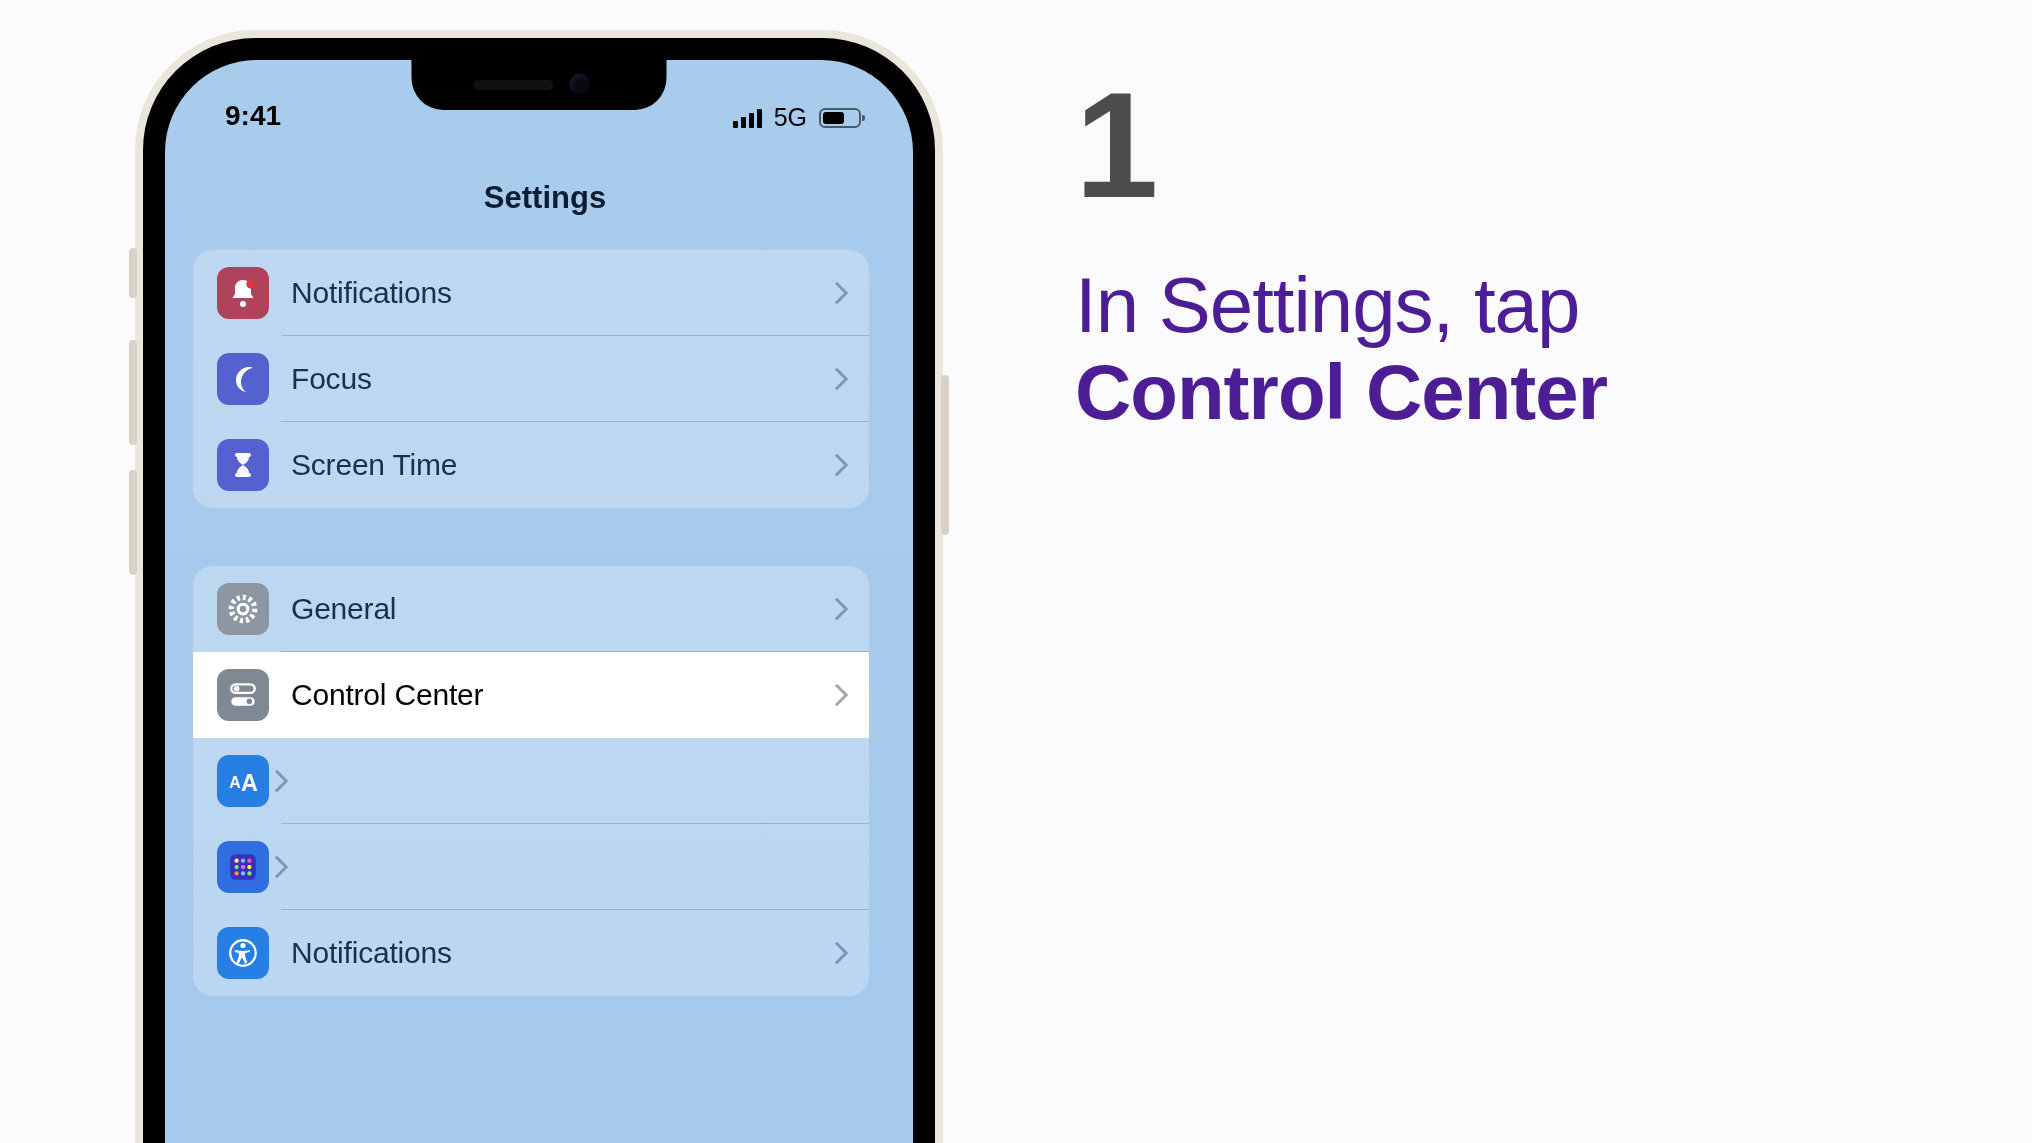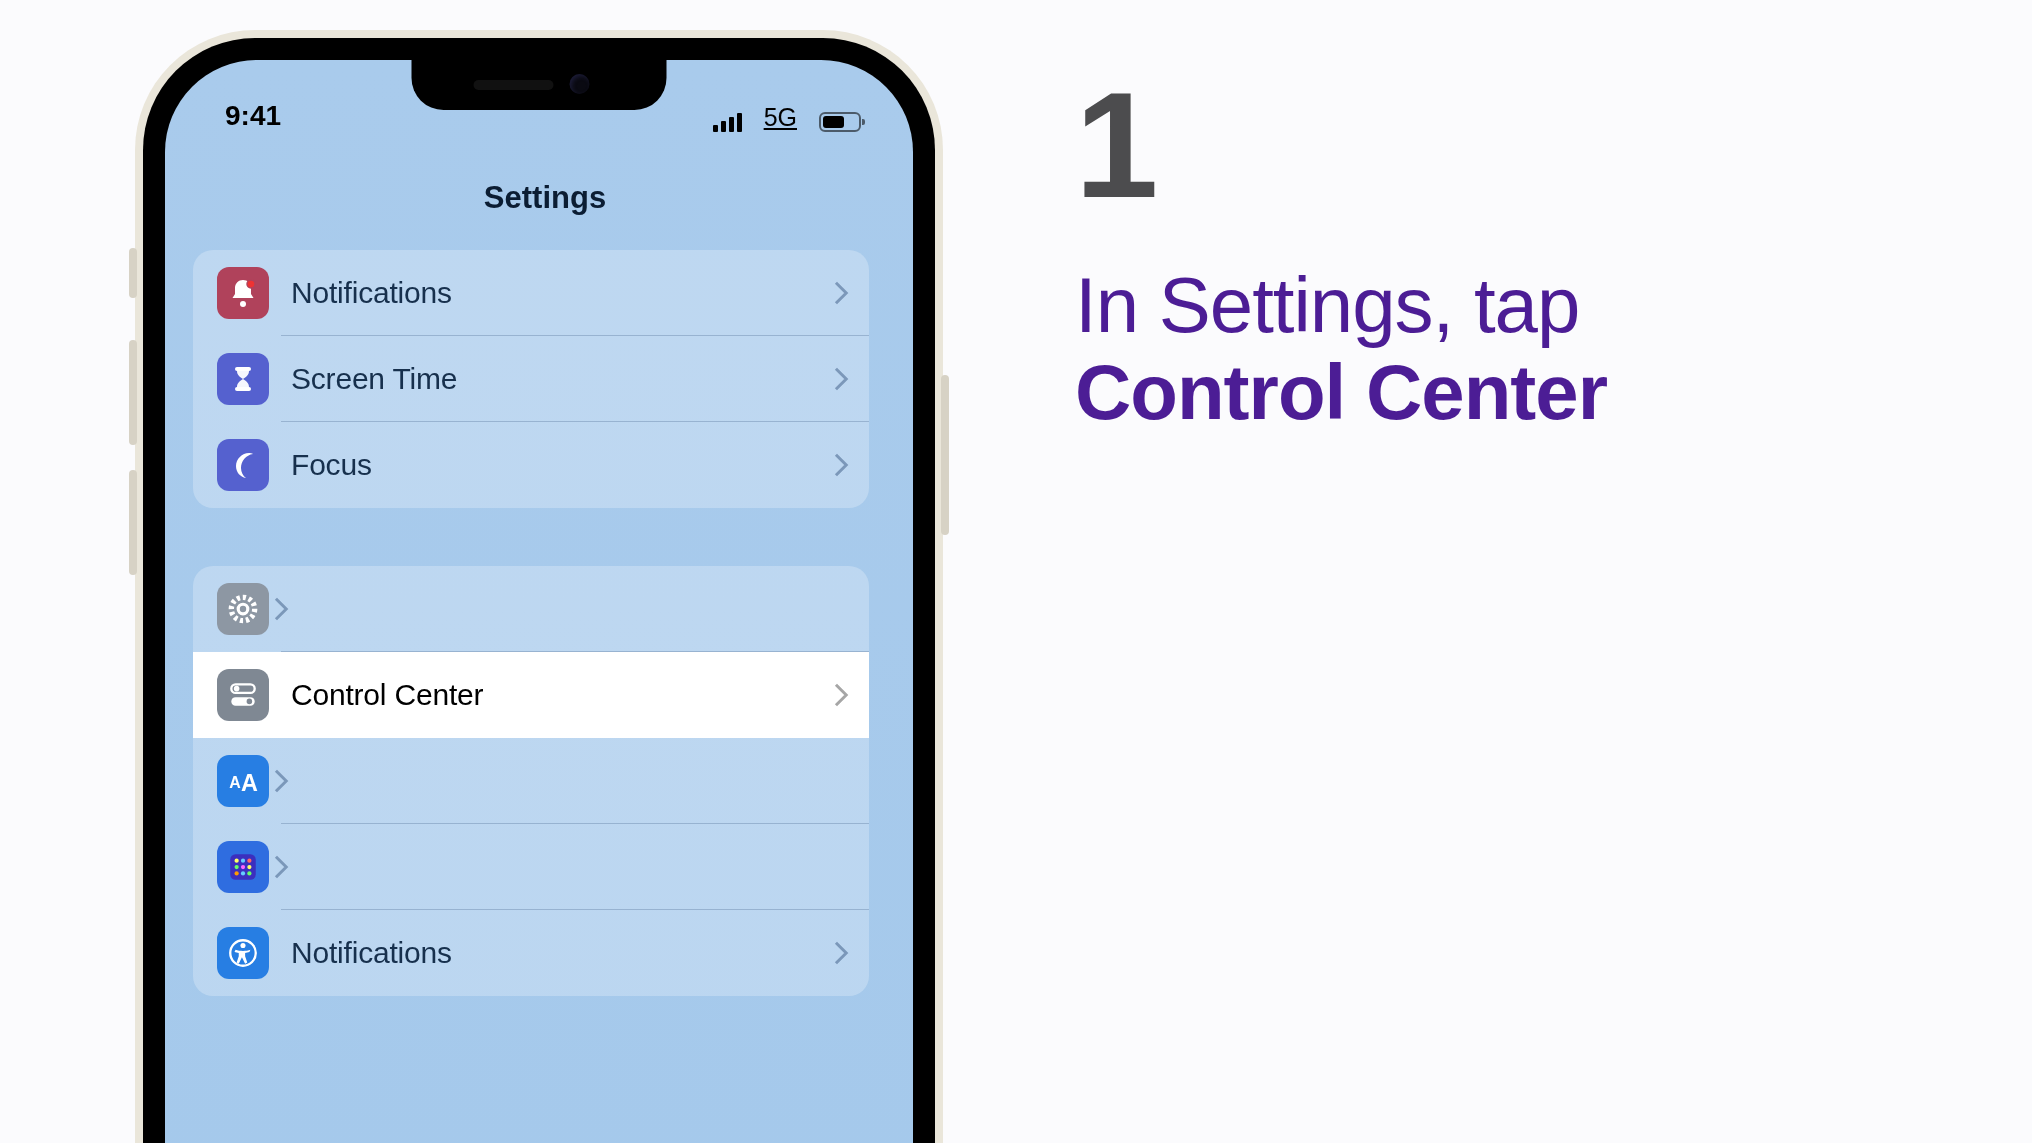--- a/index.html
+++ b/index.html
@@ -95,24 +95,23 @@
     display: flex;
     align-items: flex-end;
     justify-content: space-between;
     padding: 0 52px 8px 60px;
     font-size: 28px;
     font-weight: 600;
     color: #000;
   }
   .status-right {
     display: flex;
-    align-items: flex-end;
-    gap: 22px;
+    align-items: center;
+    gap: 12px;
     font-weight: 500;
-    text-decoration: underline;
   }
   .signal-bars {
     display: flex;
     align-items: flex-end;
     gap: 3px;
     height: 20px;
   }
   .signal-bars span {
     width: 5px;
     background: #000;
@@ -315,49 +314,50 @@
               <svg width="32" height="32" viewBox="0 0 32 32">
                   <path fill="#fff" d="M16 3c-4.5 0-8 3.5-8 8v6l-2.5 4h21L24 17v-6c0-4.5-3.5-8-8-8z"></path>
                   <circle fill="#fff" cx="16" cy="27" r="3"></circle>
                   <circle fill="#e33" cx="24" cy="7" r="4" stroke="#b0425b" stroke-width="1.5"></circle>
                 </svg>
             </span>
             <span class="label">Notifications</span>
             <span class="chevron"></span>
           </div>
           <div class="row">
+            <span class="app-icon bg-indigo">
+              <svg width="32" height="32" viewBox="0 0 32 32">
+                  <path fill="#fff" d="M22 4c-7 0-13 6-13 13 0 6 4 11 10 12-3-2-5-6-5-10 0-7 5-13 12-14-1-1-3-1-4-1z"></path>
+                </svg>
+            </span>
+            <span class="label">Focus</span>
+            <span class="chevron"></span>
+          </div>
+          <div class="row">
             <span class="app-icon bg-indigo2">
               <svg width="32" height="32" viewBox="0 0 32 32">
                   <rect fill="#fff" x="8" y="4" width="16" height="4" rx="2"></rect>
                   <rect fill="#fff" x="8" y="24" width="16" height="4" rx="2"></rect>
                   <path fill="#fff" d="M10 8c0 4 3 6 6 8-3 2-6 4-6 8h12c0-4-3-6-6-8 3-2 6-4 6-8H10z" opacity="0.95"></path>
                 </svg>
             </span>
             <span class="label">Screen Time</span>
             <span class="chevron"></span>
           </div>
-          <div class="row">
-            <span class="app-icon bg-indigo">
-              <svg width="32" height="32" viewBox="0 0 32 32">
-                  <path fill="#fff" d="M22 4c-7 0-13 6-13 13 0 6 4 11 10 12-3-2-5-6-5-10 0-7 5-13 12-14-1-1-3-1-4-1z"></path>
-                </svg>
-            </span>
-            <span class="label">Focus</span>
-            <span class="chevron"></span>
-          </div>
         </div>
 
         <div class="group second">
           <div class="row">
             <span class="app-icon bg-gray">
               <svg width="34" height="34" viewBox="0 0 32 32">
                   <circle cx="16" cy="16" r="11" fill="none" stroke="#fff" stroke-width="5" stroke-dasharray="3 2.7"></circle>
                   <circle cx="16" cy="16" r="4.5" fill="none" stroke="#fff" stroke-width="3"></circle>
                 </svg>
             </span>
+            <span class="label">General</span>
             <span class="chevron"></span>
           </div>
           <div class="row highlight">
             <span class="app-icon bg-gray2">
               <svg width="34" height="34" viewBox="0 0 32 32">
                 <rect x="5" y="6" width="22" height="8" rx="4" fill="none" stroke="#fff" stroke-width="2.2"></rect>
                 <circle cx="10" cy="10" r="2.6" fill="#fff"></circle>
                 <rect x="5" y="18" width="22" height="8" rx="4" fill="#fff"></rect>
                 <circle cx="22" cy="22" r="2.6" fill="#7f8893"></circle>
               </svg>

